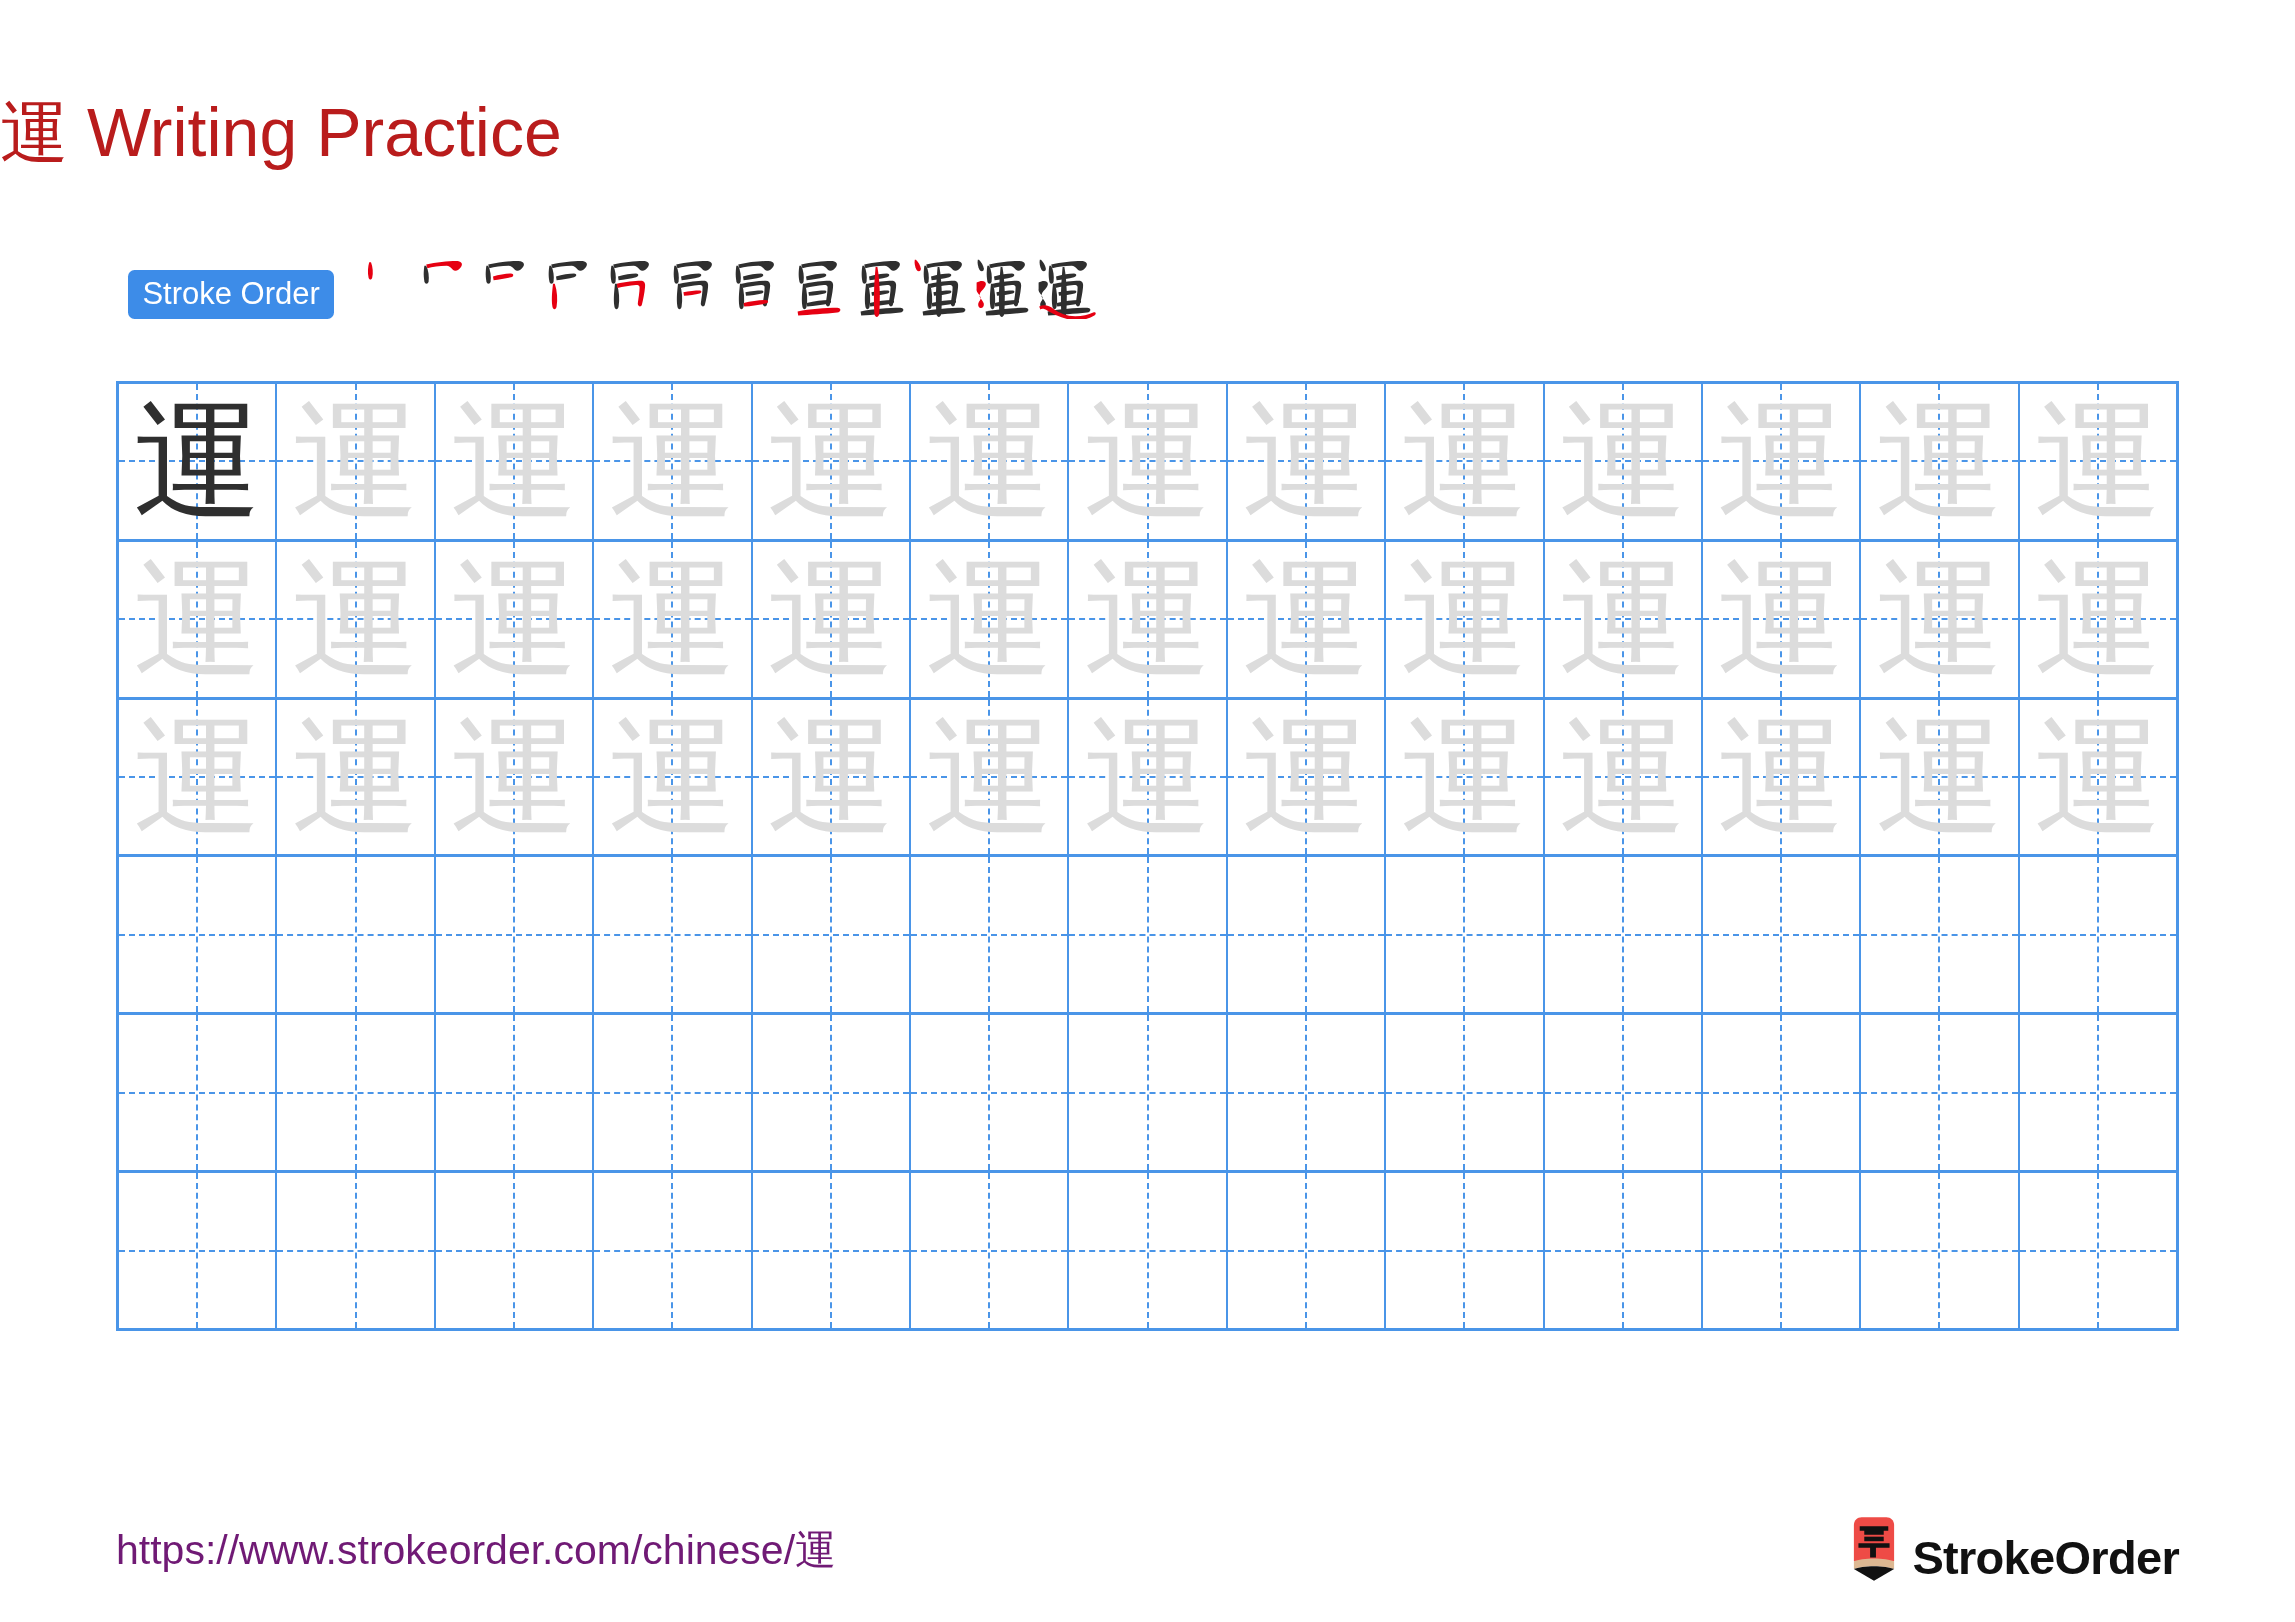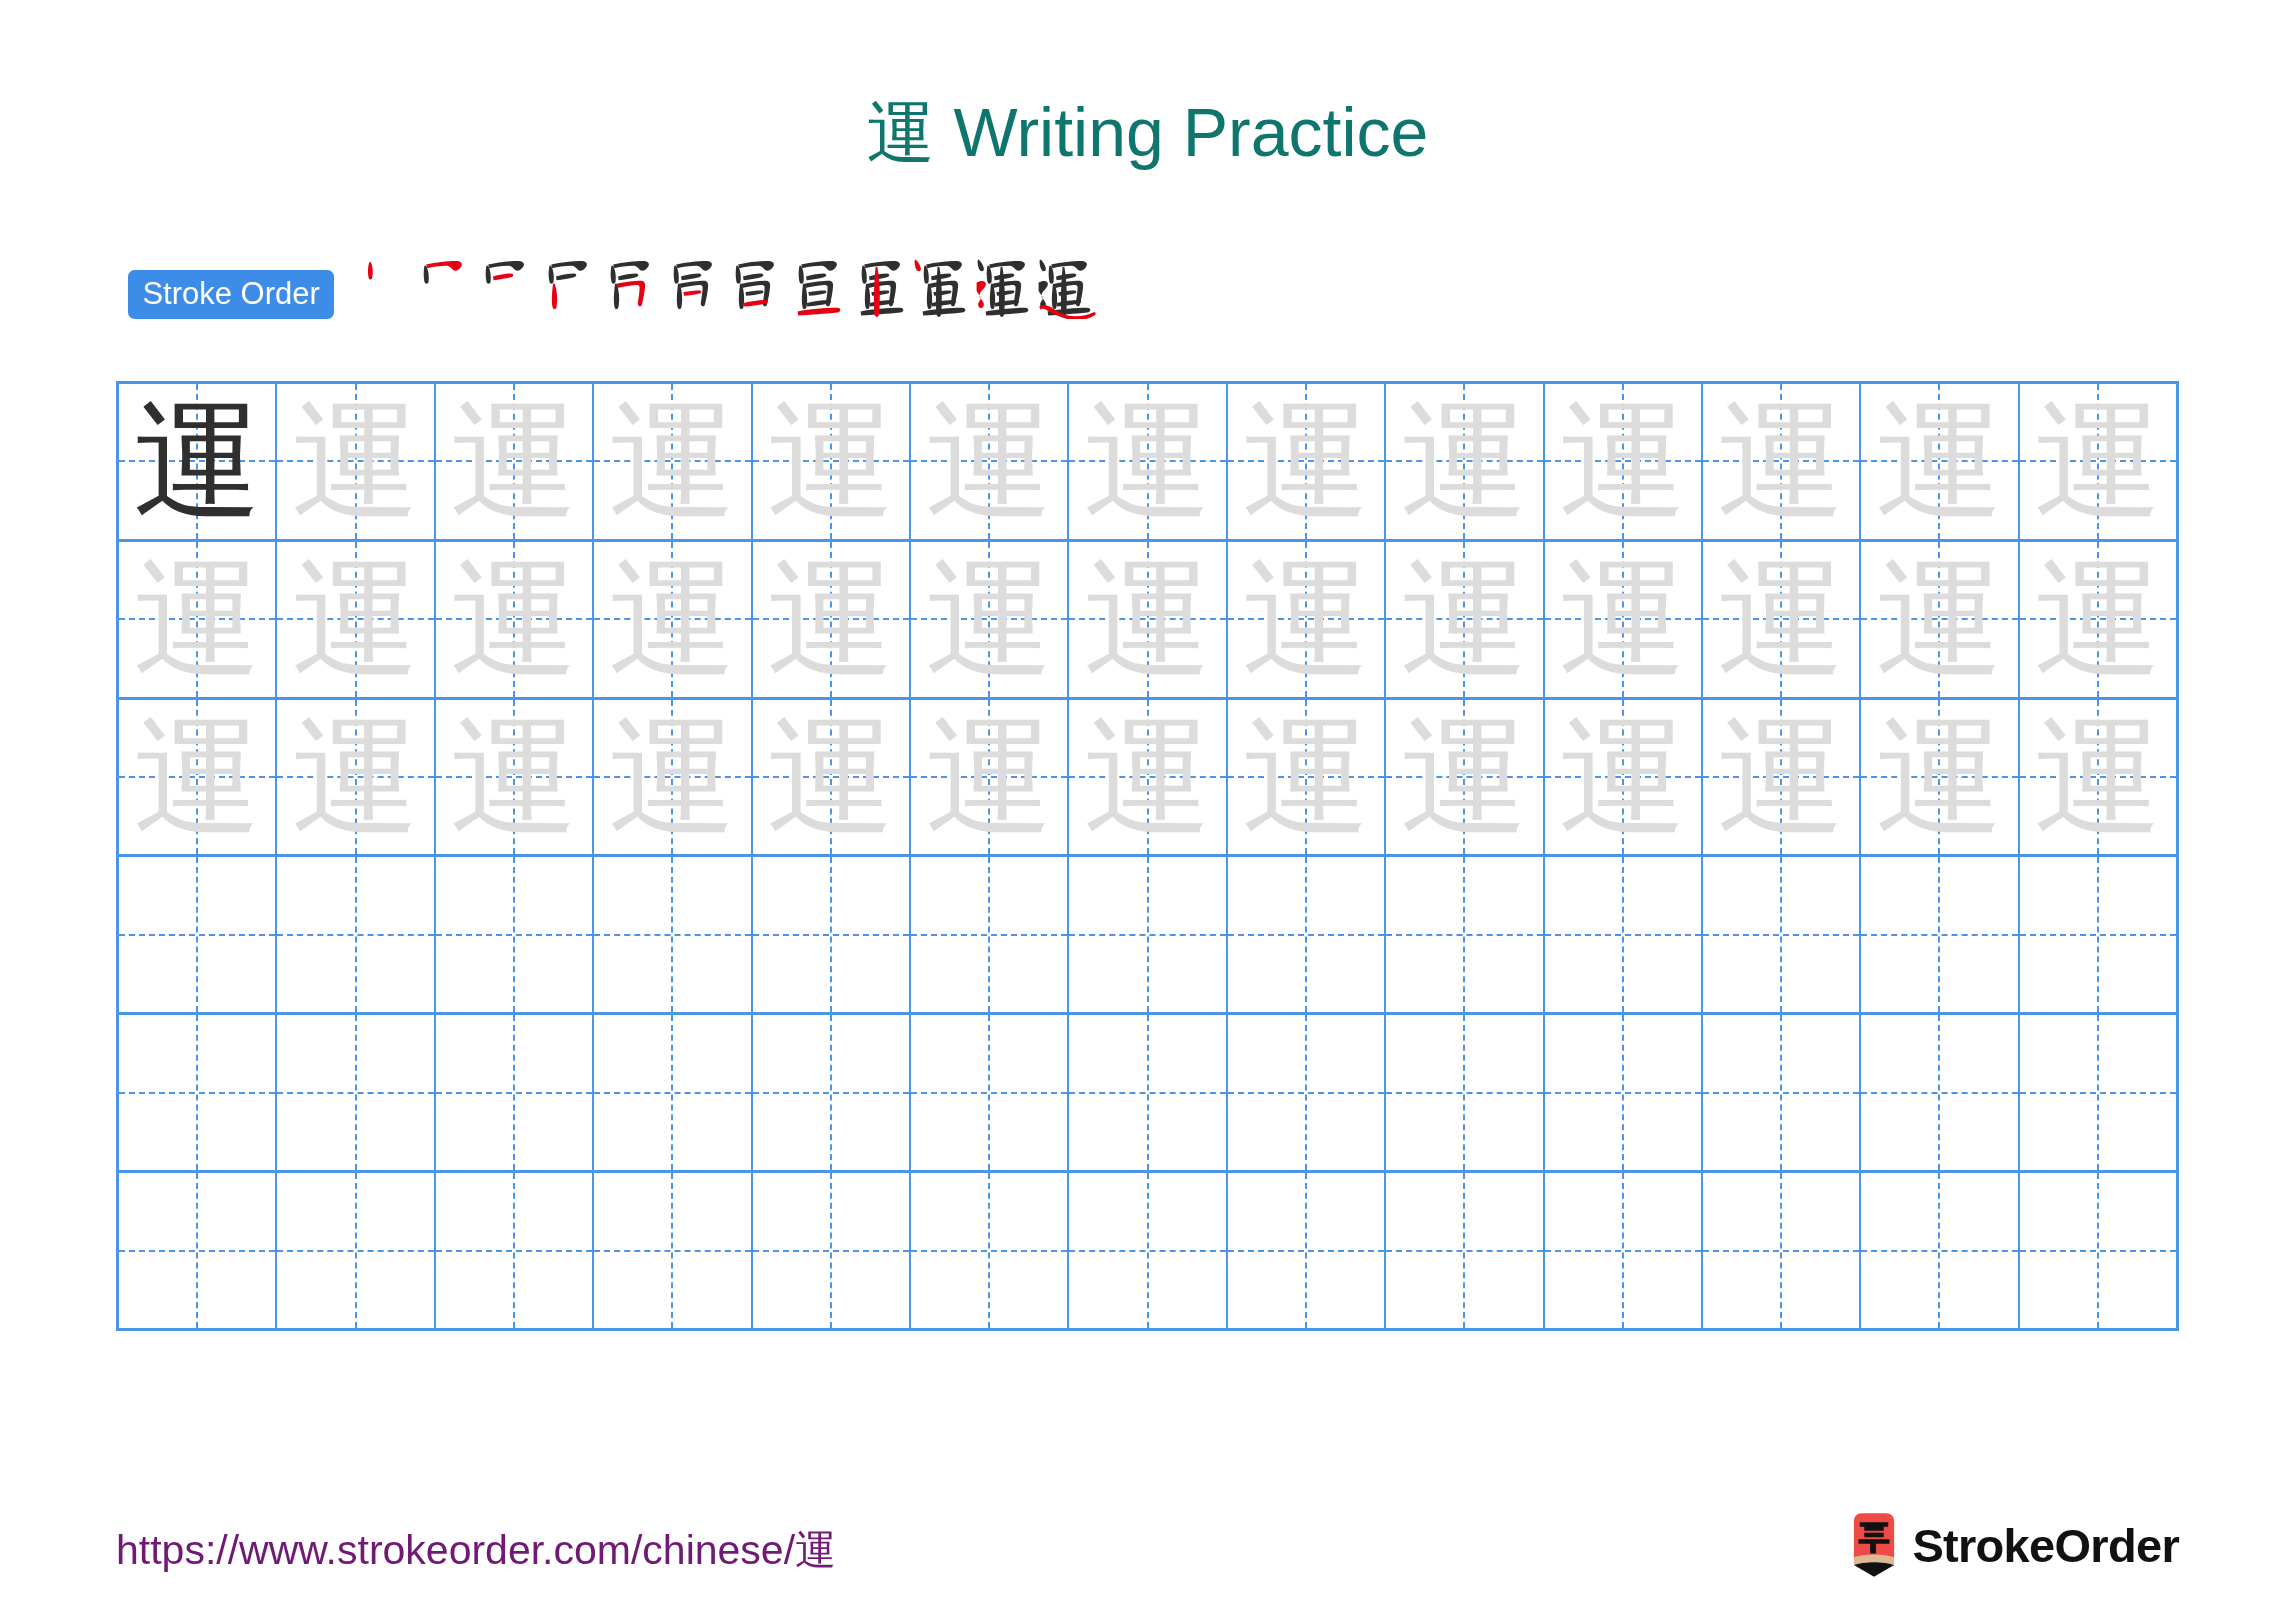--- a/index.html
+++ b/index.html
@@ -7,24 +7,24 @@
     width:2295px;height:1622px;
     background:#ffffff;
     font-family:"Liberation Sans", sans-serif;
     position:relative;
     overflow:hidden;
   }
   
   #title{
     position:absolute;
     top:98px;left:0;width:2295px;
-    text-align:center;
+    text-align:left;
     font-size:68px;
     line-height:1;
-    color:#0f766e;
+    color:#b91c1c;
     white-space:nowrap;
   }
   #title .han{font-family:"DejaVu Sans", sans-serif;}
 
   
   #stroke-strip{
     position:absolute;
     top:247px;left:128px;
     height:72px;
     display:flex;align-items:flex-end;
@@ -104,21 +104,21 @@
     left:116px;top:1523px;
     font-size:41px;
     color:#701a75;
     white-space:nowrap;
   }
   #footer-url .han{font-family:"DejaVu Sans", sans-serif;}
 
   #footer-logo{
     position:absolute;
     right:116px;top:1509px;
-    display:flex;align-items:center;
+    display:flex;align-items:flex-end;
     height:72px;
   }
   #logo-mark{
     width:48px;height:64px;
     margin-right:14.4px;
     position:relative;
   }
   #logo-mark svg{display:block;}
   #logo-text{
     font-size:47px;

